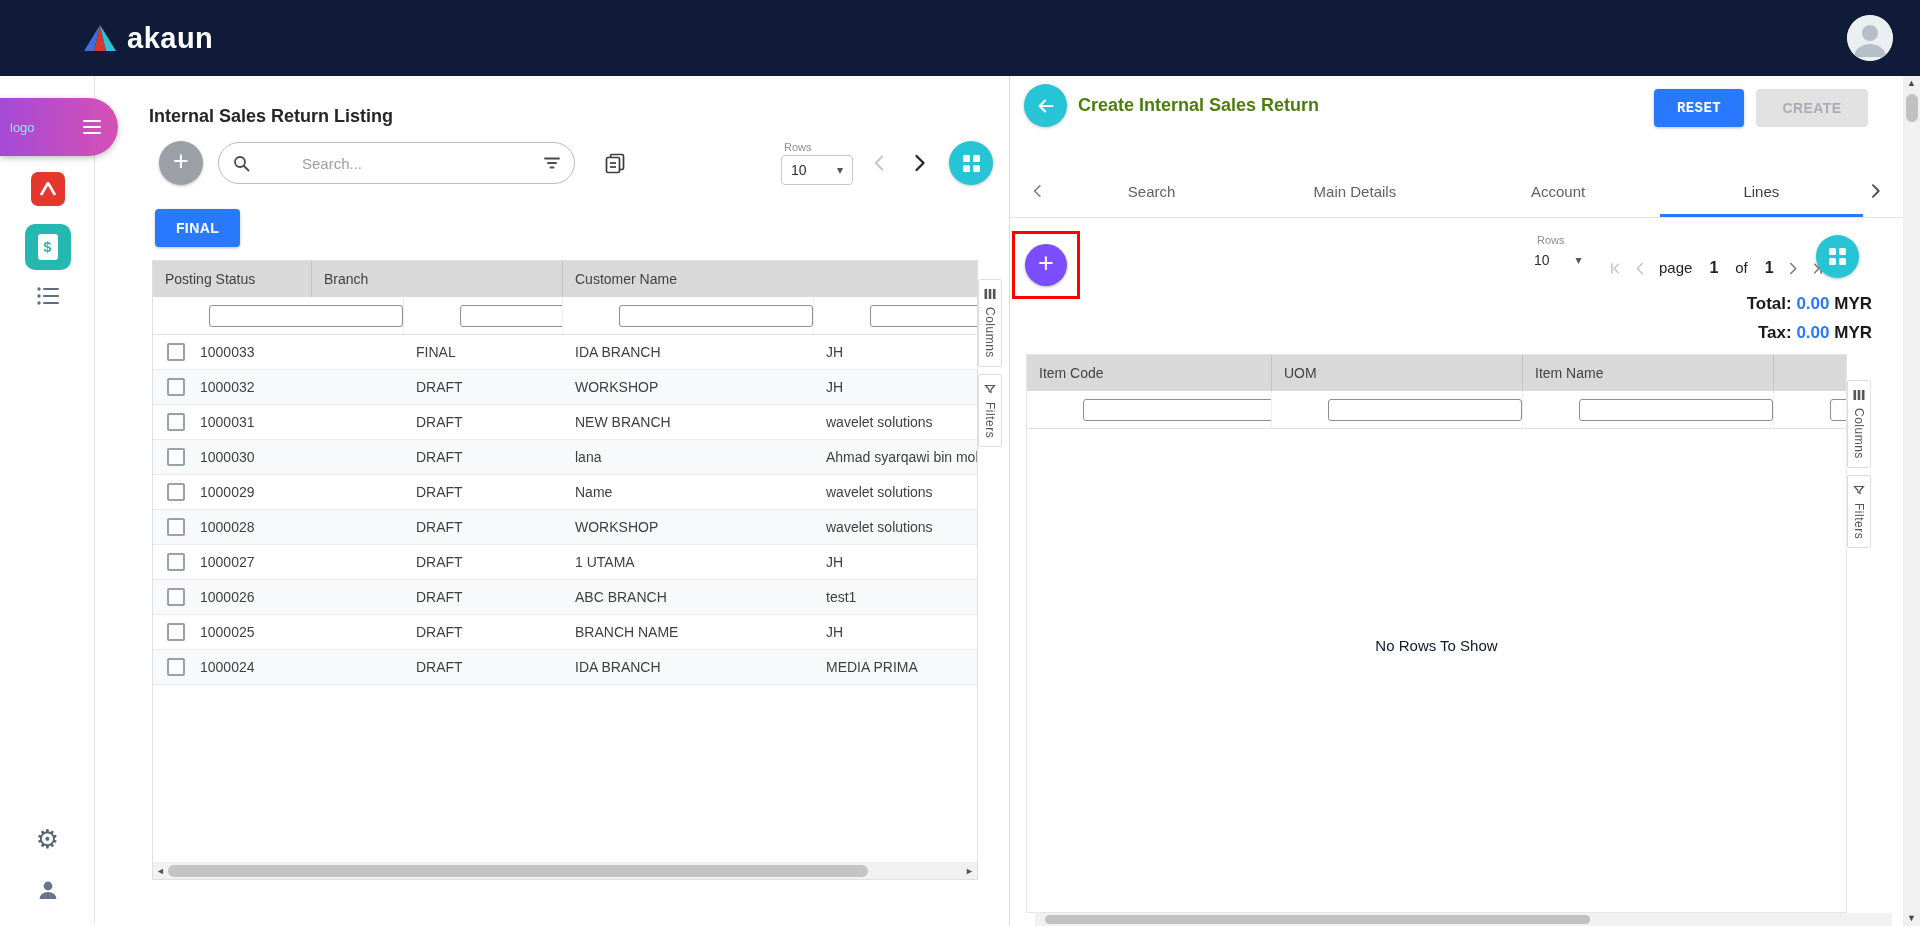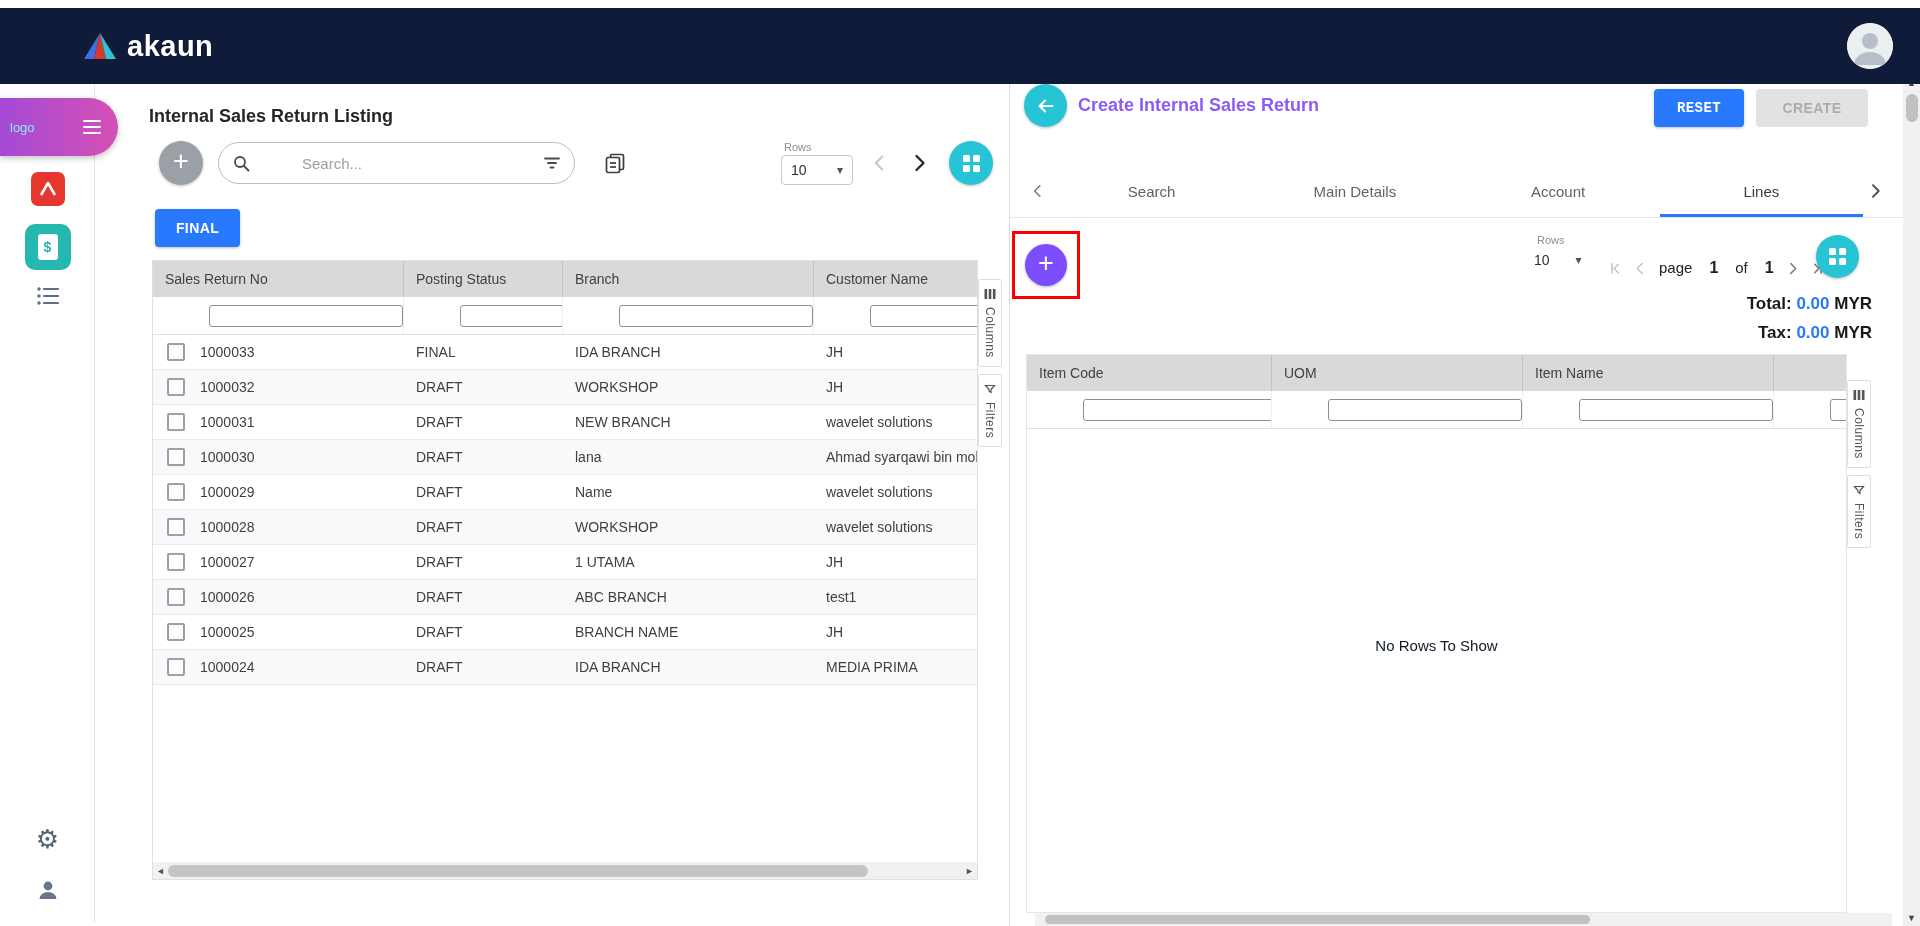--- a/index.html
+++ b/index.html
@@ -2,21 +2,21 @@
 <html><head>
 <meta charset="utf-8">
 <style>
   * { margin:0; padding:0; box-sizing:border-box; }
   html,body { width:1920px; height:926px; overflow:hidden; }
   body { font-family:"Liberation Sans", sans-serif; background:#fff; position:relative; color:#3d3d3d; }
   button { border:none; background:none; font-family:inherit; cursor:pointer; }
   input { font-family:inherit; outline:none;margin-left:44px; }
 
   
-  .topbar { position:absolute; left:0; top:8px; width:1920px; height:76px; background:#101b3a;
+  .topbar { position:absolute; left:0; top:0; width:1920px; height:76px; background:#101b3a;
             display:flex; align-items:center; justify-content:space-between; padding:0 27px 0 83px; z-index:50; }
   .brand { display:flex; align-items:center; gap:10px; }
   .brand-text { color:#fff; font-size:29px; font-weight:700; letter-spacing:0.5px; }
   .avatar { width:46px; height:46px; border-radius:50%; overflow:hidden; background:#eceff1; }
 
   
   .sidebar { position:absolute; left:0; top:72px; width:95px; height:850px; background:#fff;
              border-right:1px solid #e3e3e3; }
   .logo-pill { position:absolute; left:0; top:26px; width:118px; height:58px;
                border-radius:0 29px 29px 0; background:linear-gradient(90deg,#a44ad6,#d650b4);
@@ -92,21 +92,21 @@
   .lp-sidetabs { left:883px; top:203px; }
   .rp-sidetabs { left:837px; top:304px; }
   .side-tab { width:24px; border:1px solid #dedede; background:#fff; display:flex; flex-direction:column;
               align-items:center; padding:8px 0; gap:7px; cursor:pointer; border-radius:2px; }
   .vtext { writing-mode:vertical-rl; font-size:12px; color:#555; letter-spacing:.5px; }
 
   
   .right-panel { position:absolute; left:1010px; top:76px; width:893px; height:850px; background:#fff; }
   .back-circle { position:absolute; left:14px; top:8px; width:43px; height:43px; border-radius:50%; background:#26c4d4;
                  display:flex; align-items:center; justify-content:center; box-shadow:0 1px 3px rgba(0,0,0,.25); }
-  .rp-title { position:absolute; left:68px; top:19px; font-size:18px; font-weight:600; color:#8b5cf6; }
+  .rp-title { position:absolute; left:68px; top:19px; font-size:18px; font-weight:600; color:#4d7c0f; }
   .rp-btn { position:absolute; top:13px; height:38px; border-radius:4px; font-size:14px; font-weight:700; letter-spacing:.4px; }
   .btn-reset { right:159px; width:90px; background:#2979ff; color:#fff; box-shadow:0 1px 3px rgba(0,0,0,.25);font-family:Liberation Mono, monospace; }
   .btn-create { right:35px; width:112px; background:#e2e2e2; color:#a9adb3; }
   .rp-tabs { position:absolute; left:0; right:0; top:89px; height:53px; border-bottom:1px solid #e6e6e6;
              display:flex; align-items:stretch; padding:0 16px; }
   .tab-chev { width:24px; display:flex; align-items:center; justify-content:center; color:#7d7d7d; }
   .tab-chev.right { color:#4a4a4a; }
   .rp-tab { flex:1; display:flex; align-items:center; justify-content:center; font-size:15px; color:#5f6368;
             border-bottom:3px solid transparent; padding-top:3px; cursor:pointer; }
   .rp-tab.active { color:#3c4043; border-bottom-color:#2979ff; }
@@ -258,21 +258,20 @@
           <i></i>
           <i></i>
         </span>
     </button>
   </div>
 
   <button class="final-btn">FINAL</button>
 
   <div class="lp-table">
     <div class="thead">
-      <div class="hc c1">Sales Return No</div>
       <div class="hc c2">Posting Status</div>
       <div class="hc c3">Branch</div>
       <div class="hc c4">Customer Name</div>
     </div>
     <div class="tfilter">
       <div class="fc c1">
           <input class="lp-filter-input f1" type="text" style="">
         </div>
       <div class="fc c2">
           <input class="lp-filter-input f2" type="text" style="">

